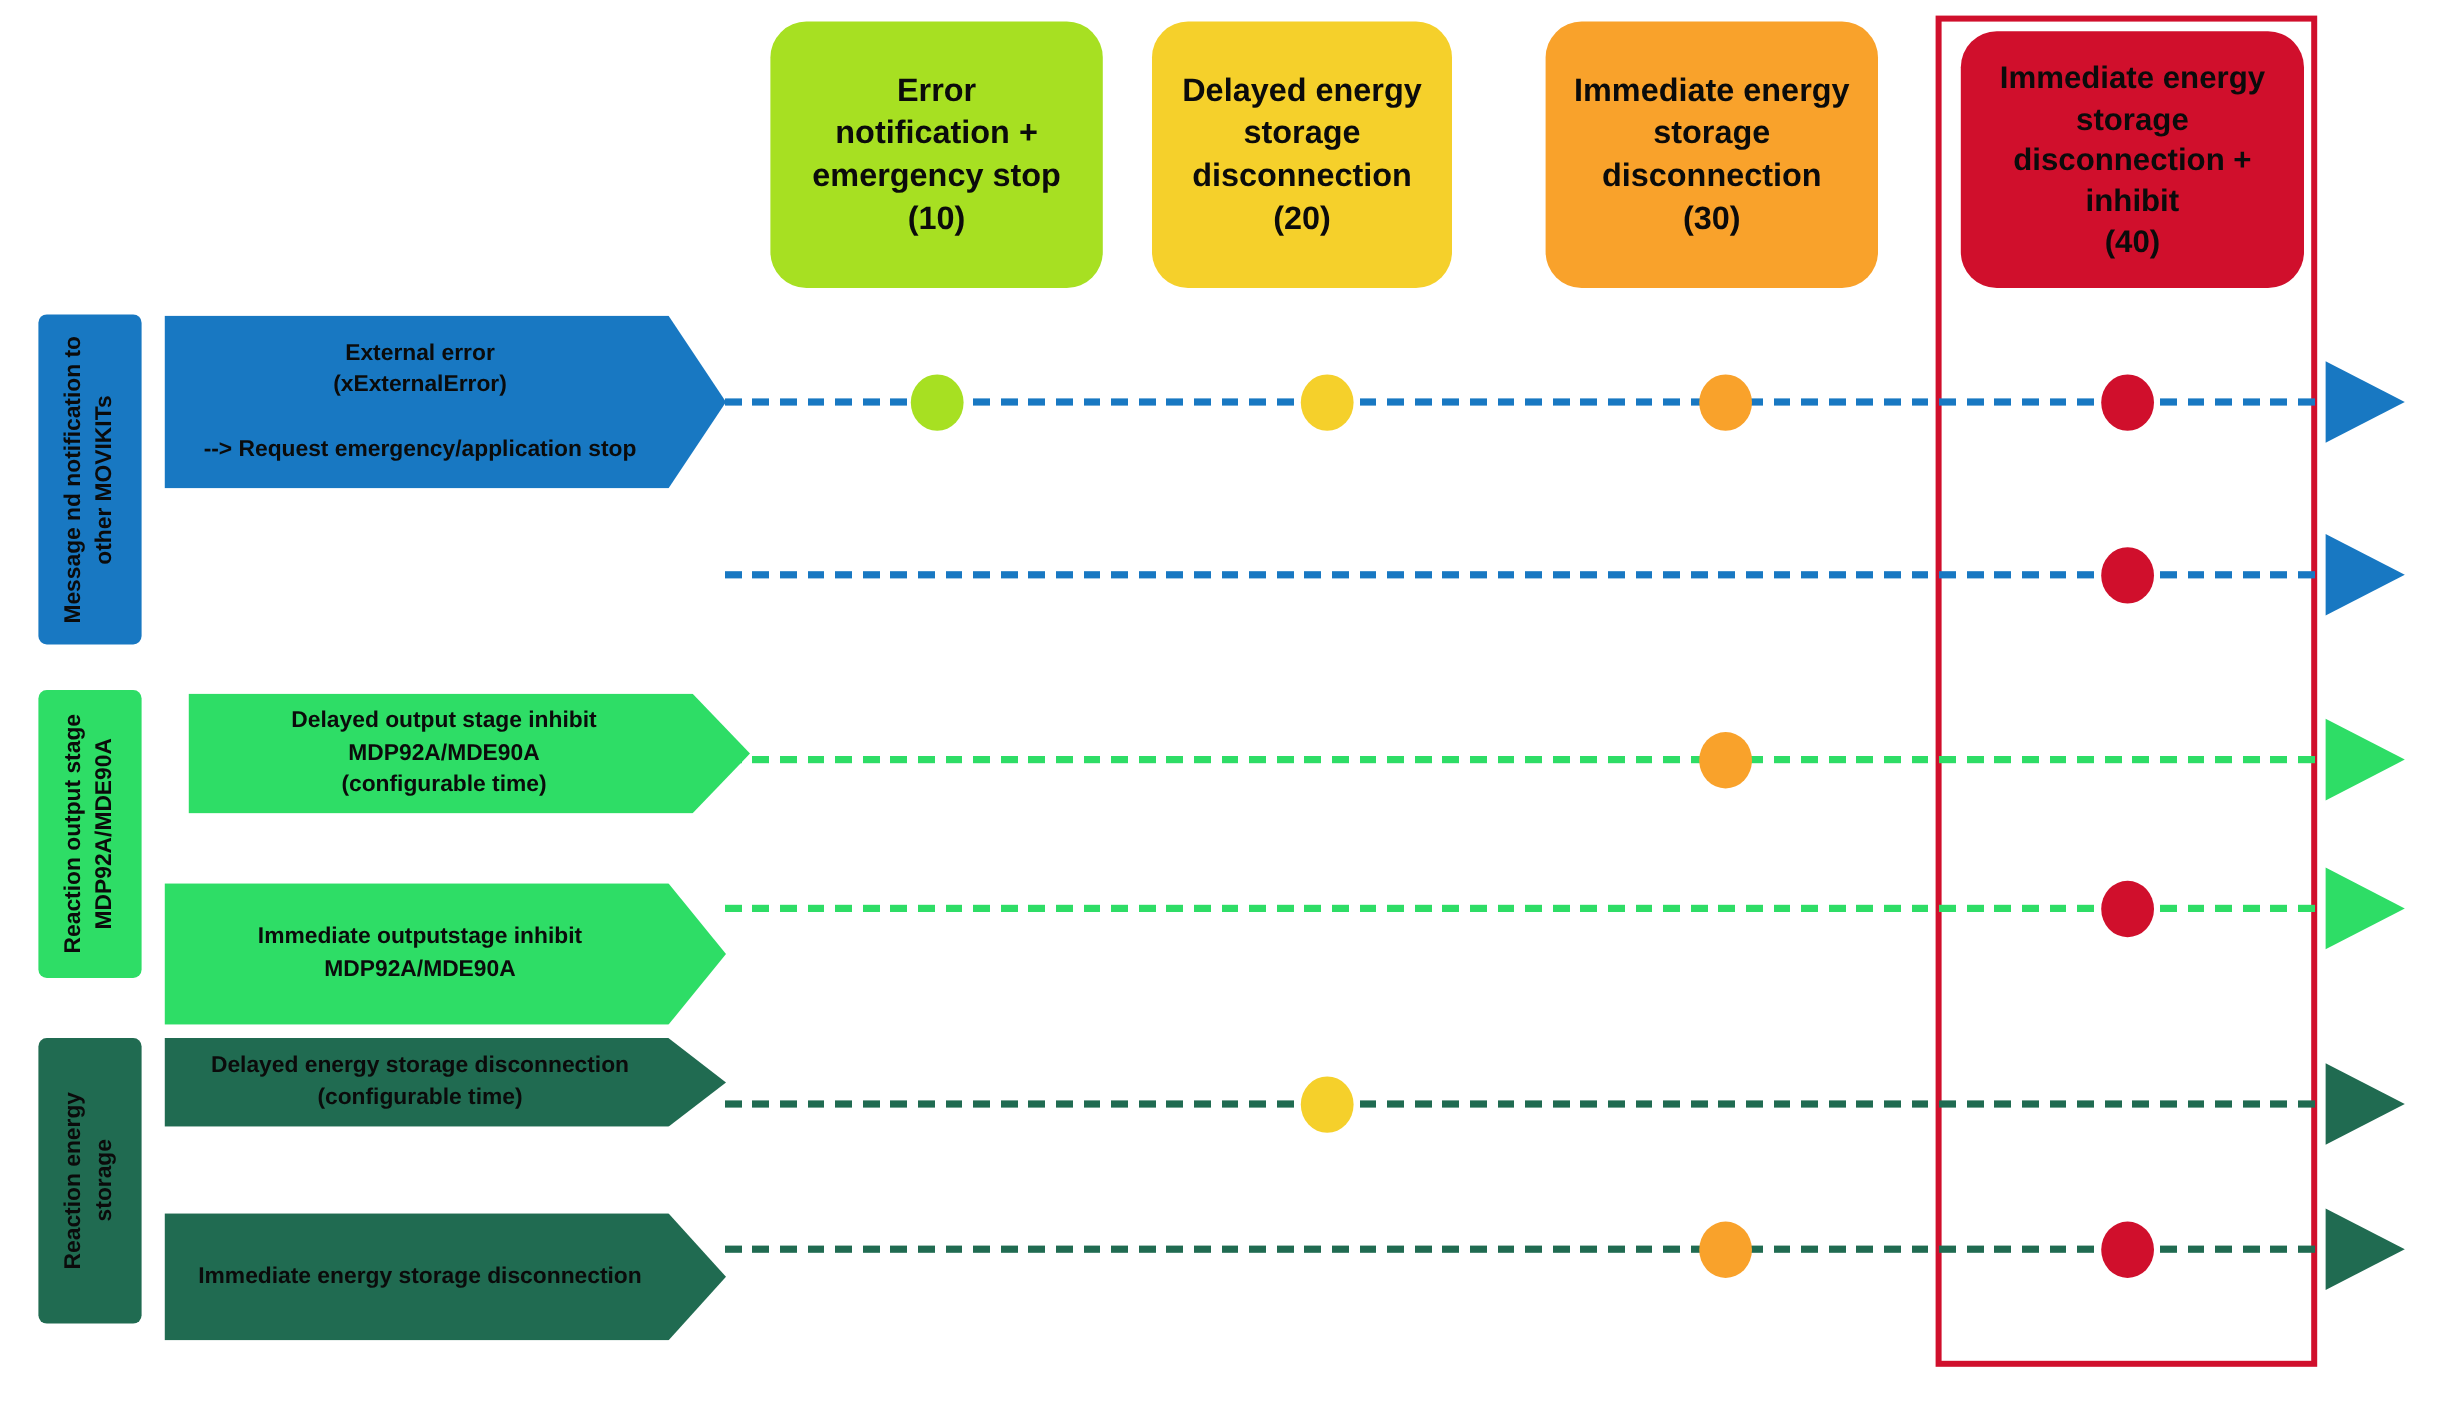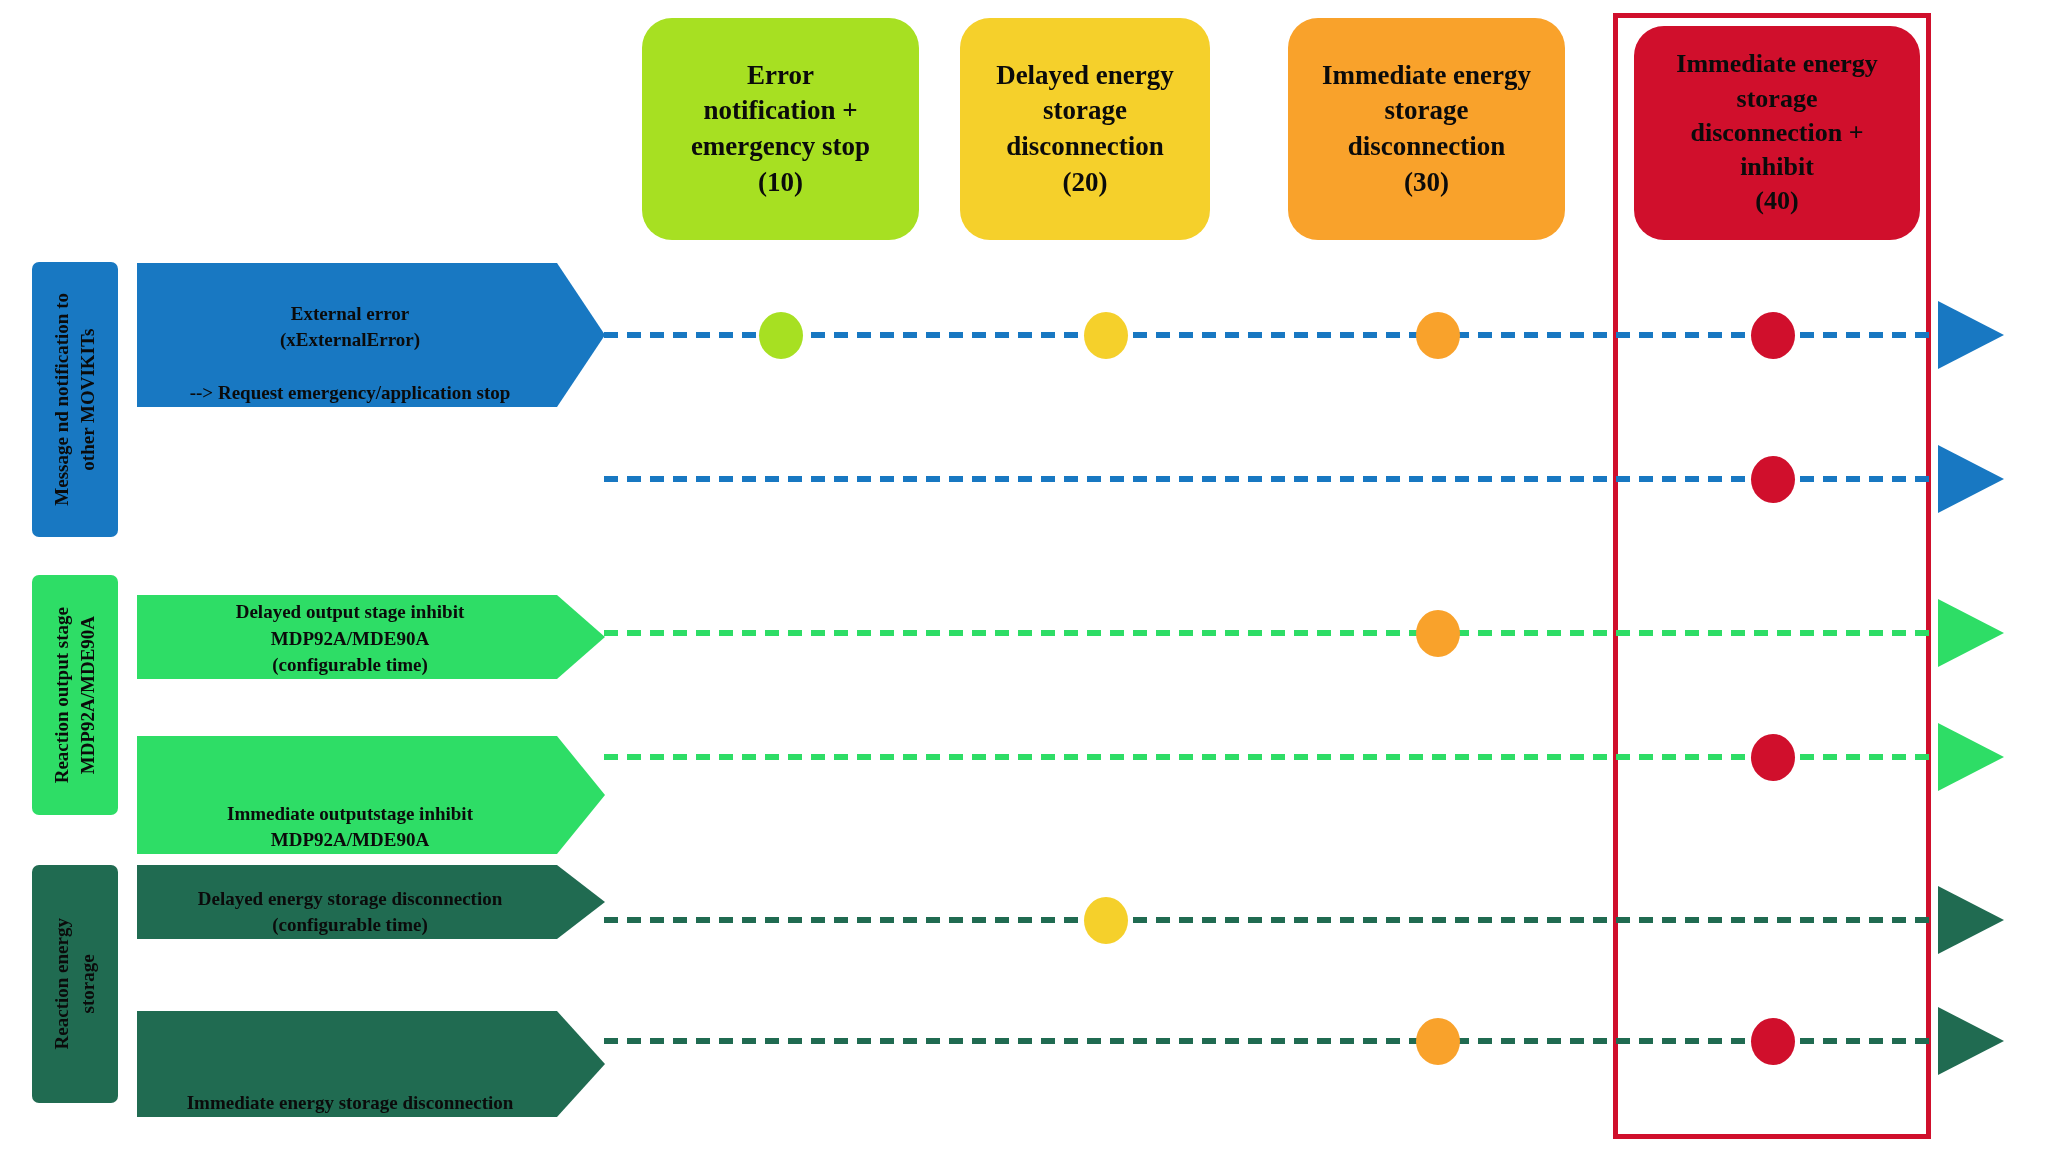--- a/index.html
+++ b/index.html
@@ -1,18 +1,18 @@
 <!DOCTYPE html>
 <html><head>
 <meta charset="utf-8">
 <style>
   html,body{margin:0;padding:0;background:#ffffff;}
   .canvas{
     position:relative;width:2048px;height:1169px;background:#ffffff;overflow:hidden;
-    font-family:Liberation Serif, serif;color:#0d0d0d;
+    font-family:Liberation Sans, sans-serif;color:#0d0d0d;
   }
   
   .red-frame{
     position:absolute;left:1613px;top:13px;width:318px;height:1126px;
     border:5px solid var(--c);box-sizing:border-box;z-index:1;background:transparent;
   }
   
   .header-box{
     position:absolute;top:18px;height:222px;border-radius:30px;background:var(--c);
     display:flex;align-items:center;justify-content:center;text-align:center;
@@ -26,21 +26,21 @@
   }
   .vtext{
     writing-mode:vertical-rl;transform:rotate(180deg);
     font-weight:bold;font-size:19px;line-height:1.35;text-align:center;
     white-space:pre-line;color:#0b0b0b;
   }
   
   .row-arrow{
     position:absolute;left:137px;width:468px;background:var(--c);
     clip-path:polygon(0 0, calc(100% - 48px) 0, 100% 50%, calc(100% - 48px) 100%, 0 100%);
-    display:flex;align-items:flex-end;justify-content:center;z-index:2;
+    display:flex;align-items:center;justify-content:center;z-index:2;
   }
   .arrow-text{
     font-weight:bold;font-size:19px;line-height:1.4;text-align:center;
     white-space:pre-line;color:#0b0b0b;padding-right:42px;
   }
   
   .dash-line{
     position:absolute;left:604px;width:1336px;height:6px;z-index:3;
     background:repeating-linear-gradient(90deg,var(--c) 0 14px,transparent 14px 23px);
   }
@@ -104,21 +104,21 @@
   <div class="dot" style="left: 759px; top: 312px; --c: #a7e022;"></div>
   <div class="dot" style="left: 1084px; top: 312px; --c: #f5d02b;"></div>
   <div class="dot" style="left: 1416px; top: 312px; --c: #f9a22b;"></div>
   <div class="dot" style="left: 1751px; top: 312px; --c: #d00f2c;"></div>
   <div class="tri" style="top: 301px; --c: #1878c2;"></div>
 
   <div class="dash-line" style="top: 476px; --c: #1878c2;"></div>
   <div class="dot" style="left: 1751px; top: 456px; --c: #d00f2c;"></div>
   <div class="tri" style="top: 445px; --c: #1878c2;"></div>
 
-  <div class="row-arrow" style="top: 595px; height: 84px; --c: #2edd66;">
+  <div class="row-arrow" style="top: 578px; height: 100px; margin-left: 20px; --c: #2edd66;">
     <span class="arrow-text">Delayed output stage inhibit
 MDP92A/MDE90A
 (configurable time)</span>
   </div>
   <div class="dash-line" style="top: 630px; --c: #2edd66;"></div>
   <div class="dot" style="left: 1416px; top: 610px; --c: #f9a22b;"></div>
   <div class="tri" style="top: 599px; --c: #2edd66;"></div>
 
   <div class="row-arrow" style="top: 736px; height: 118px; --c: #2edd66;">
     <span class="arrow-text">Immediate outputstage inhibit

